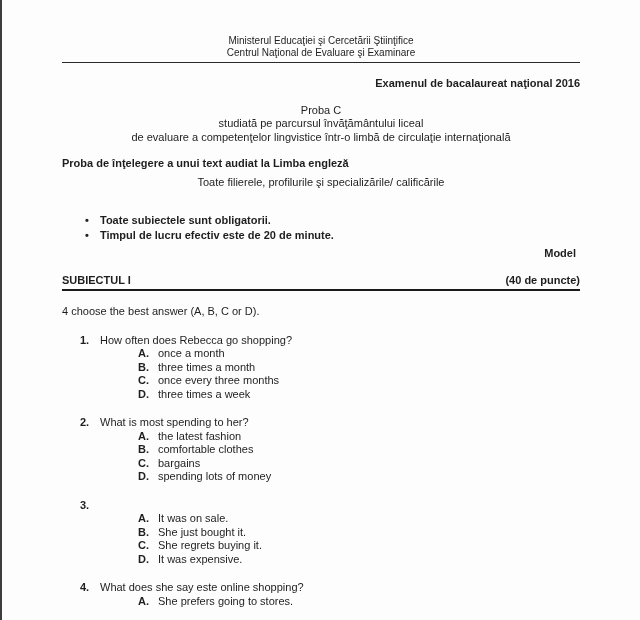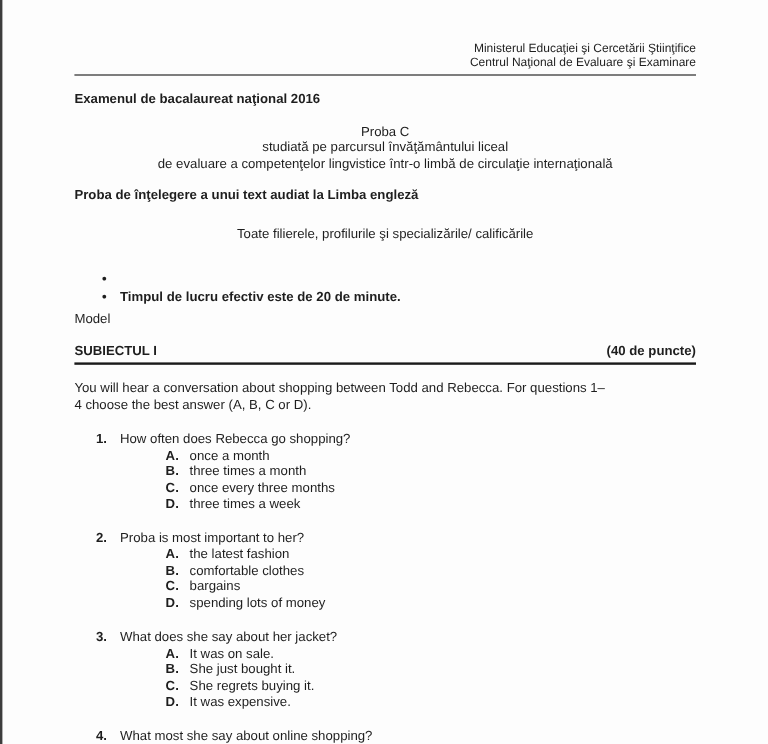--- a/index.html
+++ b/index.html
@@ -10,30 +10,30 @@
     font-size: 11px; line-height: 13.5px;
   }
   .scan-edge {
     position: absolute; left: 0; top: 0; width: 2px; height: 620px;
     background: #3d3d3d;
   }
   .page { position: absolute; left: 62px; top: 0; width: 518px; }
   .org-header {
     padding-top: 35px; padding-bottom: 3px;
     border-bottom: 1px solid #2a2a2a;
-    text-align: right; font-size: 10px; line-height: 12px;
+    text-align: center; font-size: 10px; line-height: 12px;
   }
-  .exam-title { margin-top: 14px; font-weight: bold; text-align: left; }
+  .exam-title { margin-top: 14px; font-weight: bold; text-align: right; }
   .proba-block { margin-top: 13px; font-weight: normal; text-align: center; }
   .test-title { margin-top: 13px; font-weight: bold; }
-  .filiere { margin-top: 18px; text-align: center; }
+  .filiere { margin-top: 5px; text-align: center; }
   .bullets { margin: 24px 0 0 23px; padding: 0; list-style: none; font-weight: bold; }
   .bullet-row { display: flex; line-height: 15px; }
   .bullet-dot { width: 15px; flex: 0 0 15px; }
-  .model-line { margin-top: 4px; text-align: left; font-weight: normal; padding-right: 4px; }
+  .model-line { margin-top: 4px; text-align: right; font-weight: bold; padding-right: 4px; }
   .subject-row {
     margin-top: 13px; display: flex; justify-content: space-between;
     font-weight: bold; border-bottom: 2px solid #1a1a1a; padding-bottom: 2px; gap: 24px;
   }
   .intro { margin-top: 14px; }
   .question { margin-top: 15px; }
   .q-row { display: flex; }
   .q-num { flex: 0 0 20px; margin-left: 18px; font-weight: bold; }
   .opt-row { display: flex; margin-left: 76px; }
   .opt-letter { flex: 0 0 20px; font-weight: bold; }
@@ -58,36 +58,36 @@
     <div>de evaluare a competenţelor lingvistice într-o limbă de circulaţie internaţională</div>
   </div>
 
   <div class="test-title">Proba de înţelegere a unui text audiat la Limba engleză</div>
 
   <div class="filiere">Toate filierele, profilurile şi specializările/ calificările</div>
 
   <ul class="bullets">
     <li class="bullet-row">
       <span class="bullet-dot">•</span>
+      <span>Toate subiectele sunt obligatorii.</span>
     </li>
     <li class="bullet-row">
       <span class="bullet-dot">•</span>
       <span>Timpul de lucru efectiv este de 20 de minute.</span>
     </li>
   </ul>
 
   <div class="model-line">Model</div>
 
   <div class="subject-row">
     <span>SUBIECTUL I</span>
     <span>(40 de puncte)</span>
   </div>
 
   <div class="intro">
-    <div>You will hear a conversation about shopping between Todd and Rebecca. For questions 1–</div>
     <div>4 choose the best answer (A, B, C or D).</div>
   </div>
 
   <div class="question">
     <div class="q-row">
       <span class="q-num">1.</span>
       <span>How often does Rebecca go shopping?</span>
     </div>
     <div class="opt-row">
       <span class="opt-letter">A.</span>
@@ -103,21 +103,21 @@
     </div>
     <div class="opt-row">
       <span class="opt-letter">D.</span>
       <span>three times a week</span>
     </div>
   </div>
 
   <div class="question">
     <div class="q-row">
       <span class="q-num">2.</span>
-      <span>Proba is most important to her?</span>
+      <span>What is most spending to her?</span>
     </div>
     <div class="opt-row">
       <span class="opt-letter">A.</span>
       <span>the latest fashion</span>
     </div>
     <div class="opt-row">
       <span class="opt-letter">B.</span>
       <span>comfortable clothes</span>
     </div>
     <div class="opt-row">
@@ -126,21 +126,20 @@
     </div>
     <div class="opt-row">
       <span class="opt-letter">D.</span>
       <span>spending lots of money</span>
     </div>
   </div>
 
   <div class="question">
     <div class="q-row">
       <span class="q-num">3.</span>
-      <span>What does she say about her jacket?</span>
     </div>
     <div class="opt-row">
       <span class="opt-letter">A.</span>
       <span>It was on sale.</span>
     </div>
     <div class="opt-row">
       <span class="opt-letter">B.</span>
       <span>She just bought it.</span>
     </div>
     <div class="opt-row">
@@ -149,21 +148,21 @@
     </div>
     <div class="opt-row">
       <span class="opt-letter">D.</span>
       <span>It was expensive.</span>
     </div>
   </div>
 
   <div class="question">
     <div class="q-row">
       <span class="q-num">4.</span>
-      <span>What most she say about online shopping?</span>
+      <span>What does she say este online shopping?</span>
     </div>
     <div class="opt-row">
       <span class="opt-letter">A.</span>
       <span>She prefers going to stores.</span>
     </div>
   </div>
 
 </div>
 
 </body></html>

